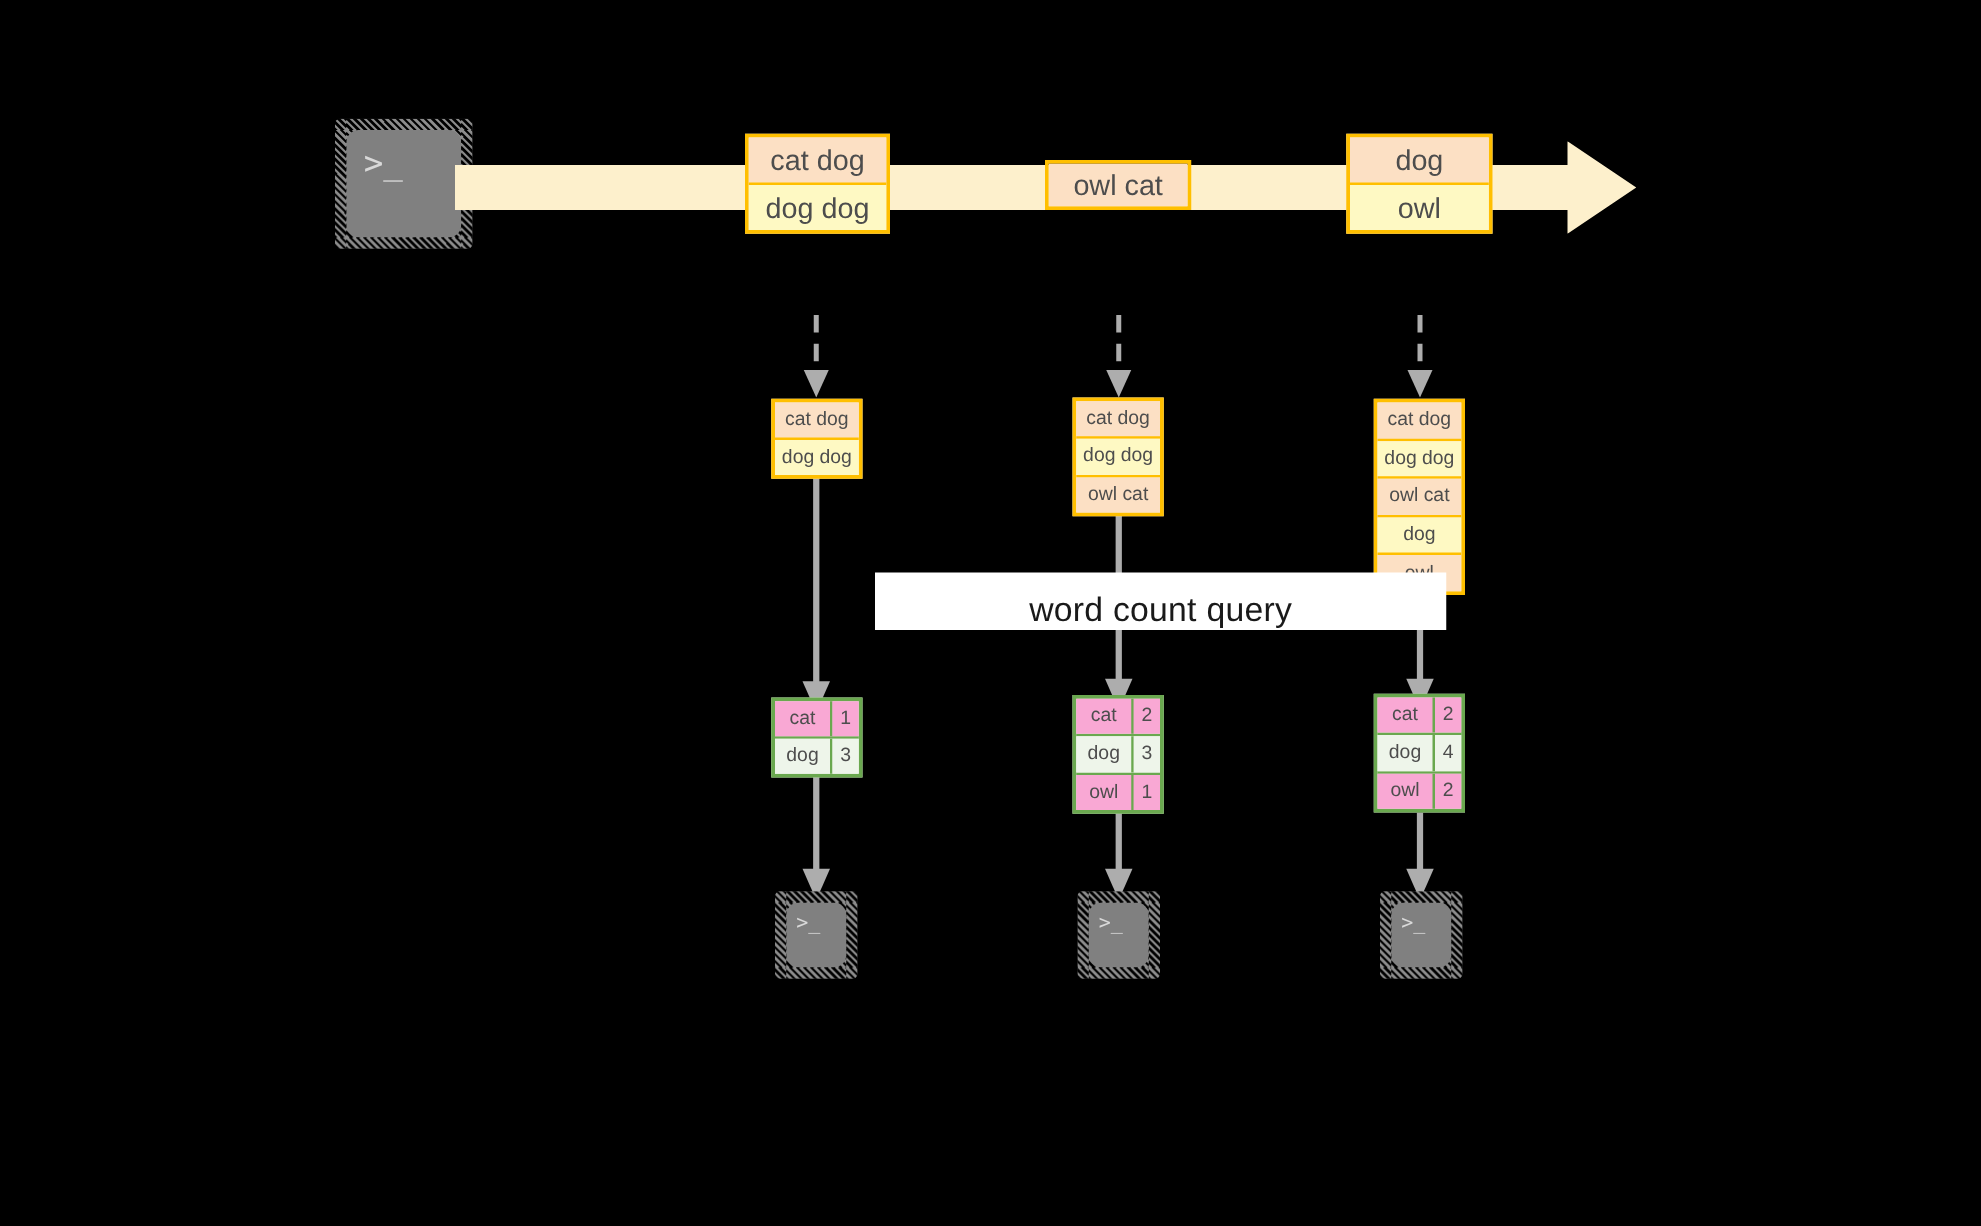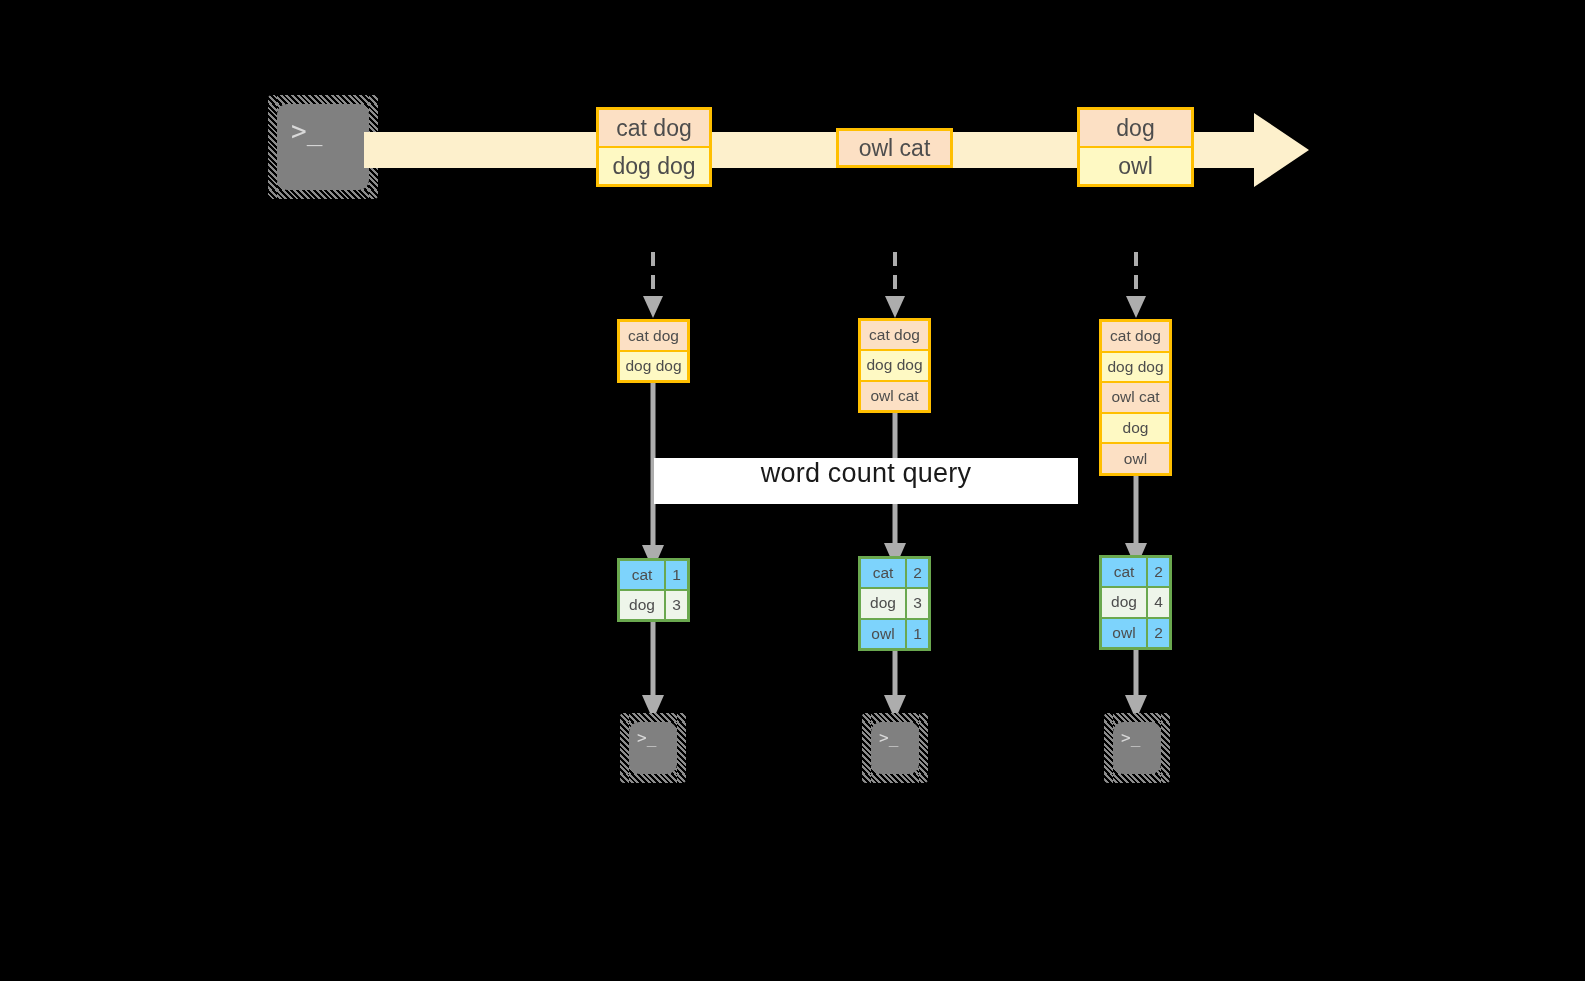--- a/index.html
+++ b/index.html
@@ -74,46 +74,46 @@
     display: flex;
     flex-direction: column;
     background: #eef5ea;
   }
   .res-tbl .row {
     flex: 1 1 0;
     display: flex;
     border-bottom: 2px solid #6aa84f;
   }
   .res-tbl .row:last-child { border-bottom: none; }
-  .res-tbl .row.dark .k, .res-tbl .row.dark .v { background: #7dd3fc; }
+  .res-tbl .row.dark .k, .res-tbl .row.dark .v { background: #f9a8d4; }
   .res-tbl .row.light .k, .res-tbl .row.light .v { background: #eef5ea; }
   .res-tbl .k {
     flex: 0 0 46px;
     display: flex; align-items: center; justify-content: center;
     font-size: 15.5px; color: #4d4d4d;
     border-right: 2px solid #6aa84f;
   }
   .res-tbl .v {
     flex: 1 1 auto;
     display: flex; align-items: center; justify-content: center;
     font-size: 15.5px; color: #4d4d4d;
   }
 
   
   .conn { position: absolute; }
   .conn svg { display: block; }
 
   
   .query-banner {
     position: absolute;
-    left: 654px; top: 458px;
-    width: 424px; height: 46px;
+    left: 700px; top: 458px;
+    width: 457px; height: 46px;
     background: #ffffff;
     display: flex;
-    align-items: flex-start;
+    align-items: flex-end;
     justify-content: center;
   }
   .query-banner .label {
     font-size: 27px;
     color: #1a1a1a;
     white-space: nowrap;
     letter-spacing: 0.2px;
   }
 </style>
 </head>

